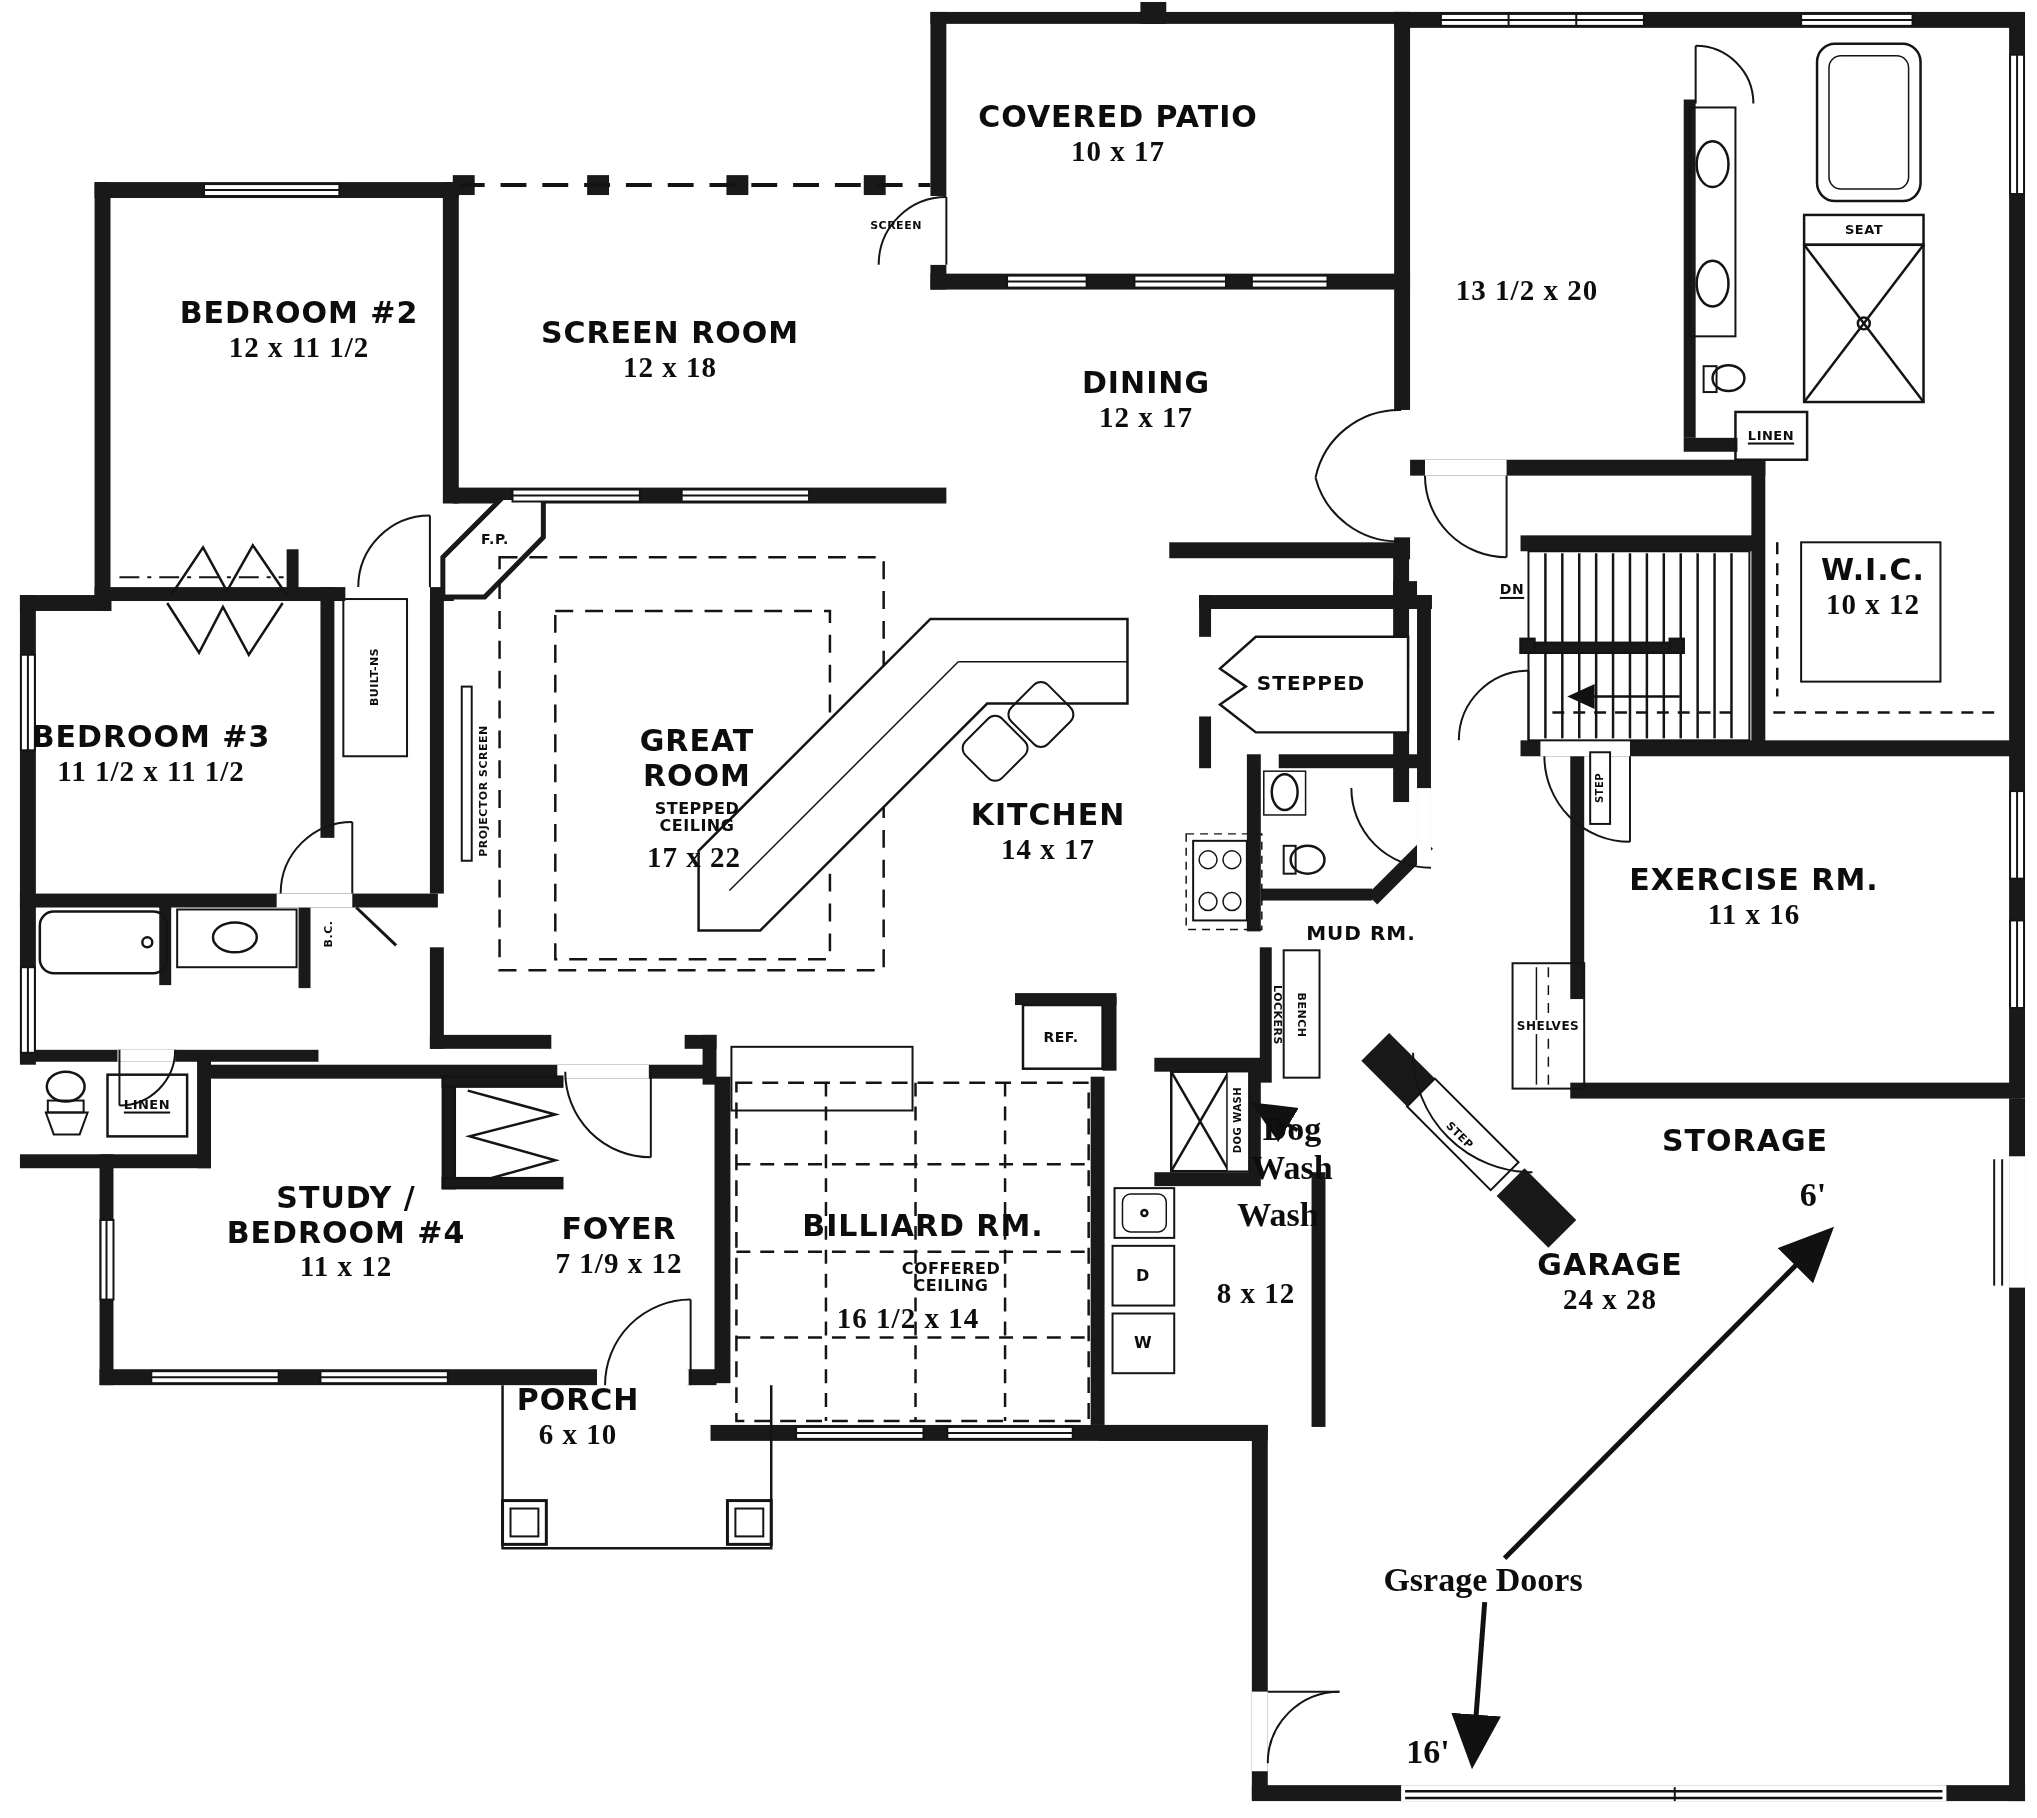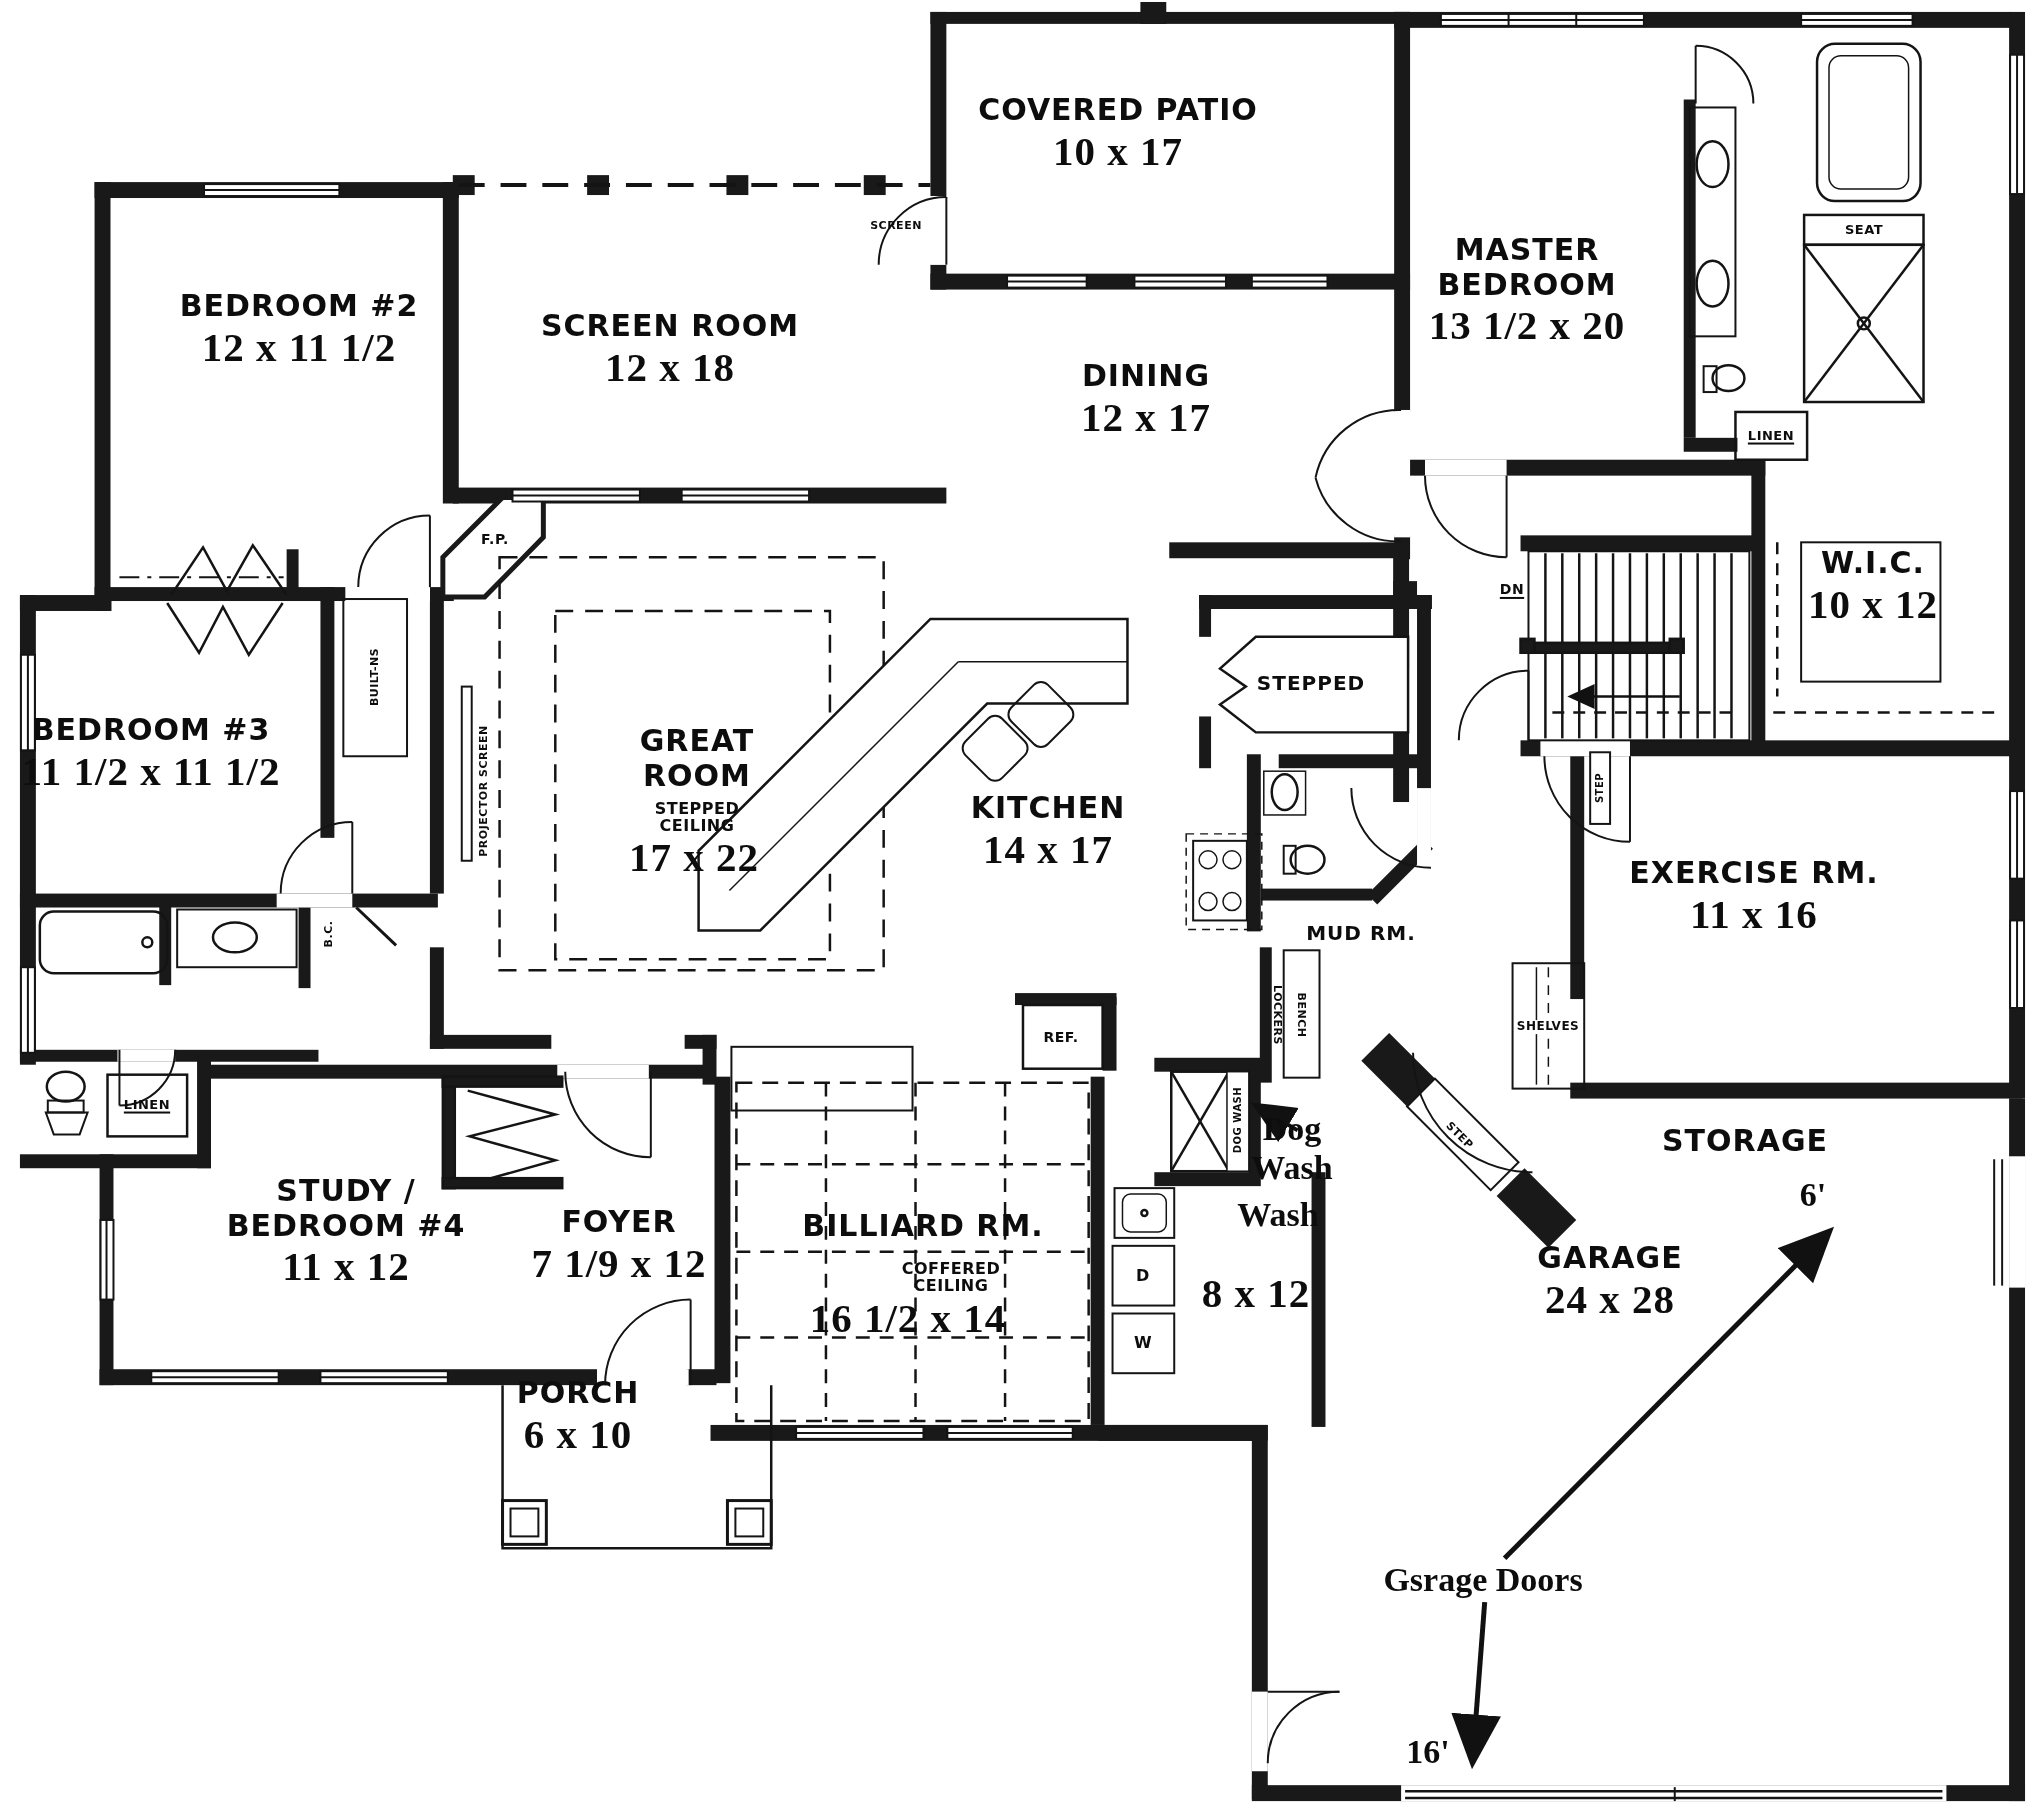--- a/index.html
+++ b/index.html
@@ -3,21 +3,21 @@
 <meta charset="utf-8">
 <style>
   html,body{margin:0;padding:0;background:#fff}
   .stage{position:relative;width:2038px;height:1819px;background:#fff;overflow:hidden;
          font-family:"DejaVu Sans",sans-serif;color:#0d0d0d}
   .stage svg{position:absolute;left:0;top:0}
   .lbl{position:absolute;transform:translate(-50%,-50%);text-align:center;white-space:nowrap;line-height:1.15;z-index:3}
   .t{display:block;font-weight:700;font-size:30px;letter-spacing:1px;
      text-underline-offset:5px;text-decoration-thickness:2.5px;
      font-family:"DejaVu Sans",sans-serif}
-  .d{display:block;font-weight:700;font-size:41px;font-family:"Liberation Serif",serif;letter-spacing:1px}
+  .d{display:block;font-weight:700;font-size:29px;font-family:"Liberation Serif",serif;letter-spacing:1px}
   .s{display:block;font-weight:700;font-size:16px;letter-spacing:0.5px;line-height:1.05}
   .wrap{white-space:normal}
   .md .t{font-size:20px;text-decoration-thickness:2px}
   .sm{font-weight:700;font-size:14px;letter-spacing:0.5px}
   .xs{font-weight:700;font-size:11px;letter-spacing:0.5px}
   .serif{font-family:"Liberation Serif",serif;font-weight:700}
   .vert{transform:translate(-50%,-50%) rotate(-90deg)}
   .vert90{transform:translate(-50%,-50%) rotate(90deg)}
   .diag{transform:translate(-50%,-50%) rotate(45deg)}
   .und{text-decoration:underline;text-underline-offset:3px;text-decoration-thickness:2px}
@@ -399,21 +399,20 @@
 </div>
 <div class="lbl" style="left:1118px;top:134px">
   <span class="t">COVERED PATIO</span>
       <span class="d">10 x 17</span>
 </div>
 <div class="lbl" style="left:1146px;top:400px">
   <span class="t">DINING</span>
       <span class="d">12 x 17</span>
 </div>
 <div class="lbl wrap" style="left:1527px;top:291px;width:229px">
-  <span class="t">MASTER BEDROOM</span>
       <span class="d">13 1/2 x 20</span>
 </div>
 <div class="lbl" style="left:151px;top:754px">
   <span class="t">BEDROOM #3</span>
       <span class="d">11 1/2 x 11 1/2</span>
 </div>
 <div class="lbl wrap" style="left:697px;top:758px;width:169px">
   <span class="t">GREAT ROOM</span>
 </div>
 <div class="lbl wrap" style="left:697px;top:818px;width:129px">

